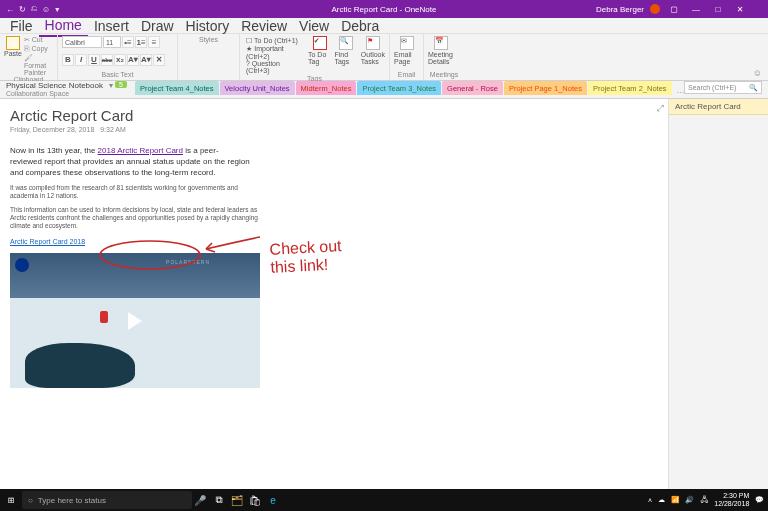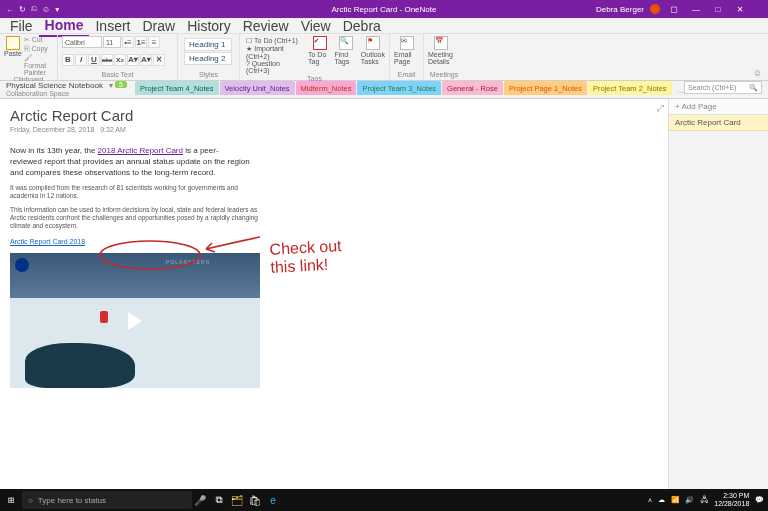--- a/index.html
+++ b/index.html
@@ -6,21 +6,21 @@
 html,body{width:768px;height:511px;overflow:hidden;background:#fff}
 .titlebar{height:18px;background:#7b1fa2;display:flex;align-items:center;color:#fff;font-size:8px;position:relative}
 .tb-left{display:flex;gap:5px;padding-left:6px;align-items:center}
 .tb-left span{opacity:.9}
 .tb-center{position:absolute;left:50%;transform:translateX(-50%);font-size:8px}
 .tb-right{position:absolute;right:20px;display:flex;gap:6px;align-items:center}
 .avatar{width:10px;height:10px;border-radius:50%;background:#e65100;display:inline-block}
 .winbtn{width:16px;text-align:center}
 .menubar{height:16px;background:#f3f3f3;display:flex;align-items:center;font-size:14px;padding-left:4px;border-bottom:1px solid #e0e0e0}
 .menuitem{padding:2px 6px;color:#444}
-.menuitem.active{color:#7b1fa2;border-bottom:2px solid #7b1fa2;font-weight:700}
+.menuitem.active{color:#7b1fa2;border-bottom:2px solid #7b1fa2;font-weight:400}
 .ribbon{height:47px;background:#f3f3f3;display:flex;border-bottom:1px solid #d0d0d0;font-size:7px;color:#555}
 .rgroup{border-right:1px solid #e0e0e0;padding:2px 4px;display:flex;flex-direction:column;justify-content:space-between}
 .rgroup .label{text-align:center;color:#888;font-size:7px}
 .clipboard{width:58px}
 .paste{display:flex;flex-direction:column;align-items:center;width:22px}
 .paste-ico{width:14px;height:14px;border:1px solid #d4a017;background:#fffbe6}
 .clip-col{display:flex;flex-direction:column;gap:1px;font-size:7px;color:#888}
 .font-row{display:flex;gap:1px;align-items:center}
 .input-mini{background:#fff;border:1px solid #ccc;height:12px;font-size:7px;padding:0 2px;display:flex;align-items:center}
 .btn-mini{width:12px;height:12px;border:1px solid #ddd;background:#fafafa;display:inline-flex;align-items:center;justify-content:center;font-size:8px;font-weight:bold;color:#555}
@@ -136,24 +136,20 @@
       <span class="btn-mini" style="text-decoration:underline">U</span>
       <span class="btn-mini" style="text-decoration:line-through;font-size:6px">abc</span>
       <span class="btn-mini">x₂</span>
       <span class="btn-mini">A▾</span>
       <span class="btn-mini">A▾</span>
       <span class="btn-mini">✕</span>
     </div>
     <div class="label">Basic Text</div>
   </div>
   <div class="rgroup" style="width:62px">
-    <div class="styles">
-      <div class="sty">Heading 1</div>
-      <div class="sty">Heading 2</div>
-    </div>
     <div class="label">Styles</div>
   </div>
   <div class="rgroup" style="width:150px">
     <div style="display:flex;gap:3px">
       <div class="tags">
         <span>☐ <span>To Do (Ctrl+1)</span></span>
         <span>★ <span>Important (Ctrl+2)</span></span>
         <span>? <span>Question (Ctrl+3)</span></span>
       </div>
       <div class="big-ico-col">
@@ -239,21 +235,20 @@
       <ellipse cx="140" cy="48" rx="50" ry="14" fill="none" stroke="#c62828" stroke-width="1.6"></ellipse>
       <path d="M250 30 Q230 34 196 42" fill="none" stroke="#c62828" stroke-width="1.6"></path>
       <path d="M196 42 l6 -6 M196 42 l9 3" fill="none" stroke="#c62828" stroke-width="1.6"></path>
     </svg>
     <div class="annot">
       <span>Check out</span><br><span>this link!</span>
     </div>
     <span class="cursor">↖</span>
   </div>
   <div class="pagepane">
-    <div class="addpage">+ <span>Add Page</span></div>
     <div class="pageitem">Arctic Report Card</div>
   </div>
 </div>
 
 <div class="taskbar">
   <div class="start">⊞</div>
   <div class="search-tb">
       <span>○</span>
       <span>Type here to status</span>
     </div>

